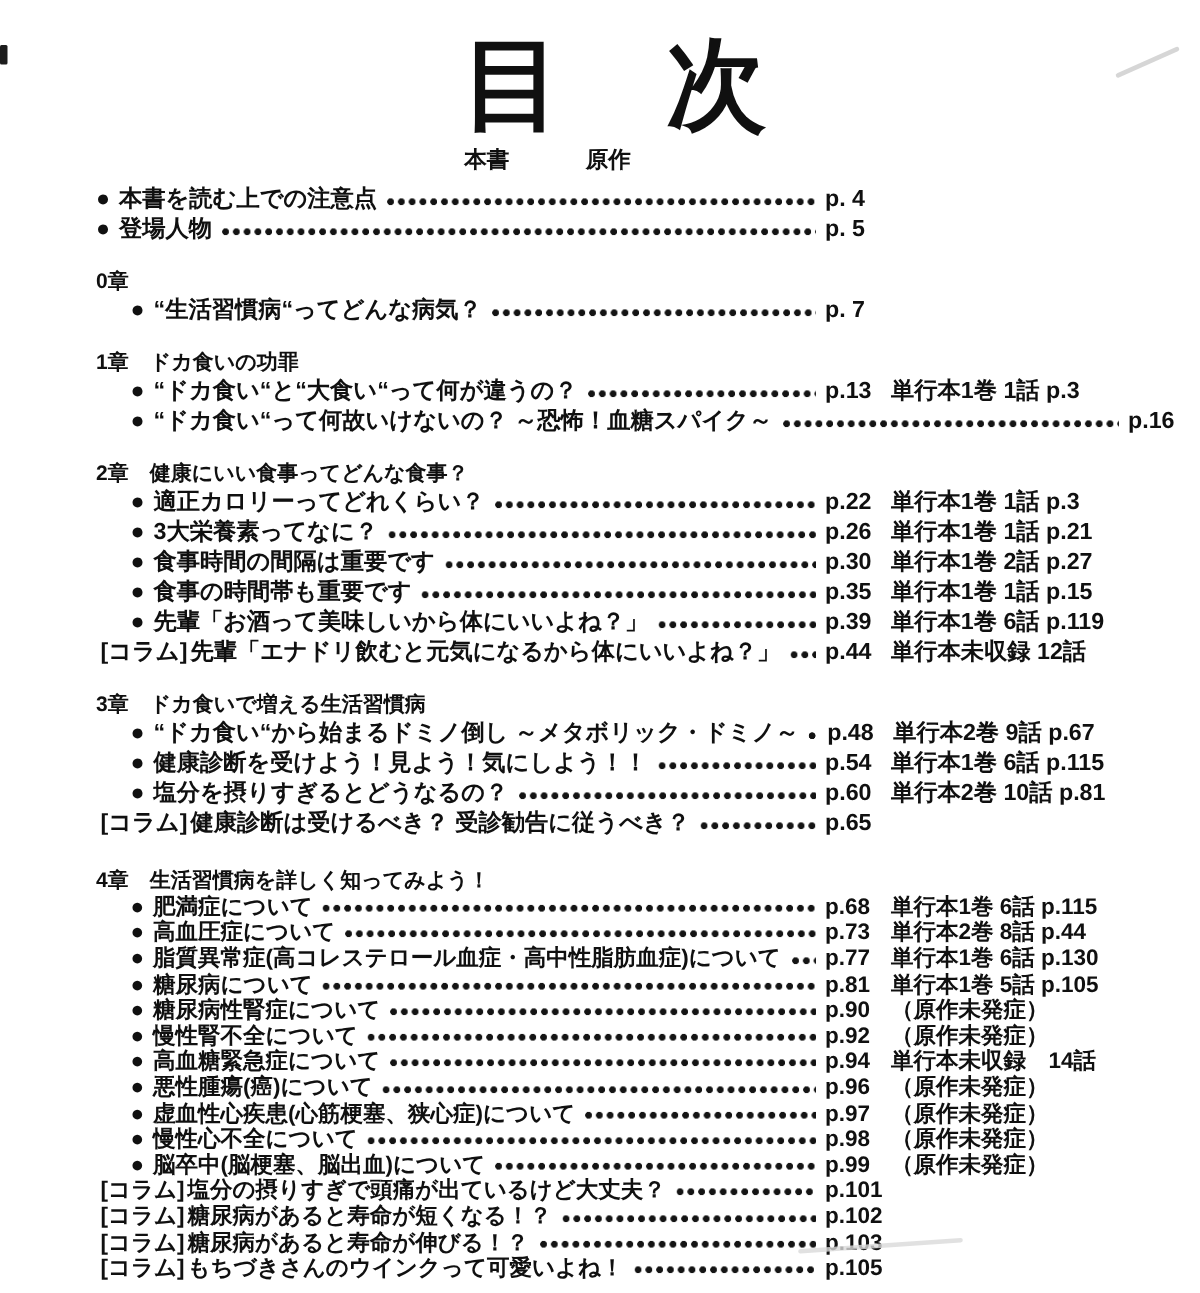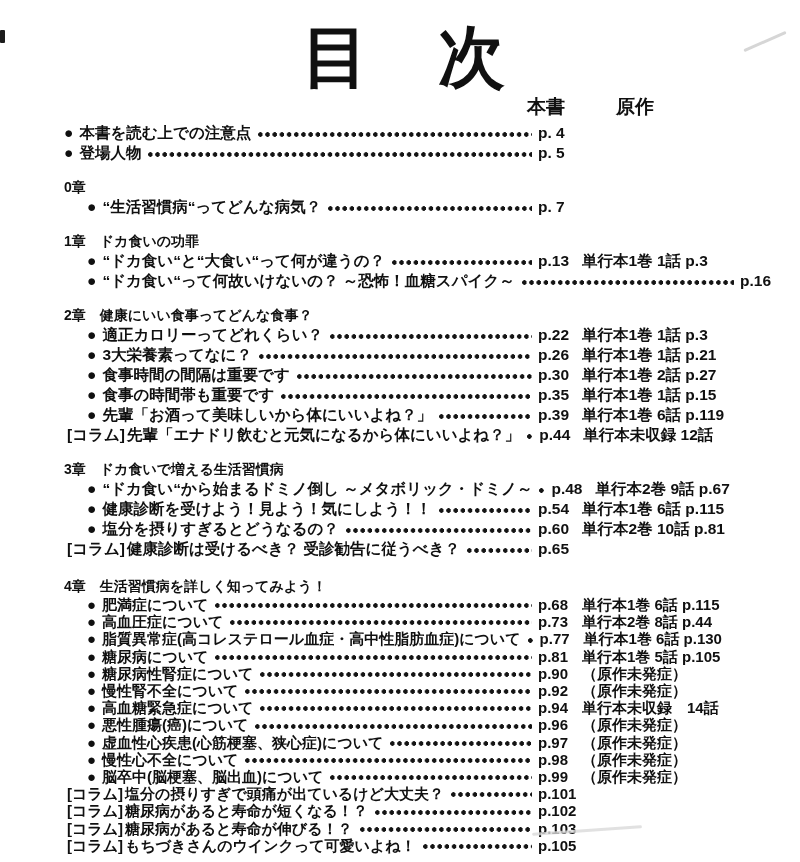--- a/index.html
+++ b/index.html
@@ -1,28 +1,28 @@
 <!DOCTYPE html>
 <html lang="ja"><head>
 <meta charset="utf-8">
 <style>
   html,body{margin:0;padding:0}
   body{
     width:800px;height:862px;overflow:hidden;background:#ffffff;color:#101010;
     font-family:"Liberation Sans","DejaVu Sans",sans-serif;font-weight:bold;
     -webkit-font-smoothing:antialiased;
   }
-  .page{box-sizing:border-box;width:800px;height:715px;padding:18px 16px 0 64px;position:relative}
+  .page{box-sizing:border-box;width:800px;height:715px;padding:18px 4px 0 64px;position:relative}
 
   .doc-title{
     font-size:67px;font-weight:900;line-height:78px;text-align:center;
     margin-right:40px;letter-spacing:1px;white-space:nowrap;
   }
-  .col-header{display:flex;justify-content:flex-end;align-items:flex-end;
-    font-size:19px;line-height:18px;margin-top:2px}
+  .col-header{display:flex;justify-content:center;align-items:flex-end;
+    font-size:15px;line-height:18px;margin-top:2px}
   .col-header .orig{margin-left:51px;margin-right:130px}
 
   .sec{margin-top:14px}
   .sec.intro{margin-top:7px}
   .sec.dense{margin-top:18px}
 
   .heading{font-size:14px;line-height:20px;white-space:nowrap}
   .row{display:flex;align-items:center;font-size:15.5px;line-height:20px;white-space:nowrap}
   .dense .heading{line-height:19px}
   .dense .row{font-size:15px;line-height:17.2px}

